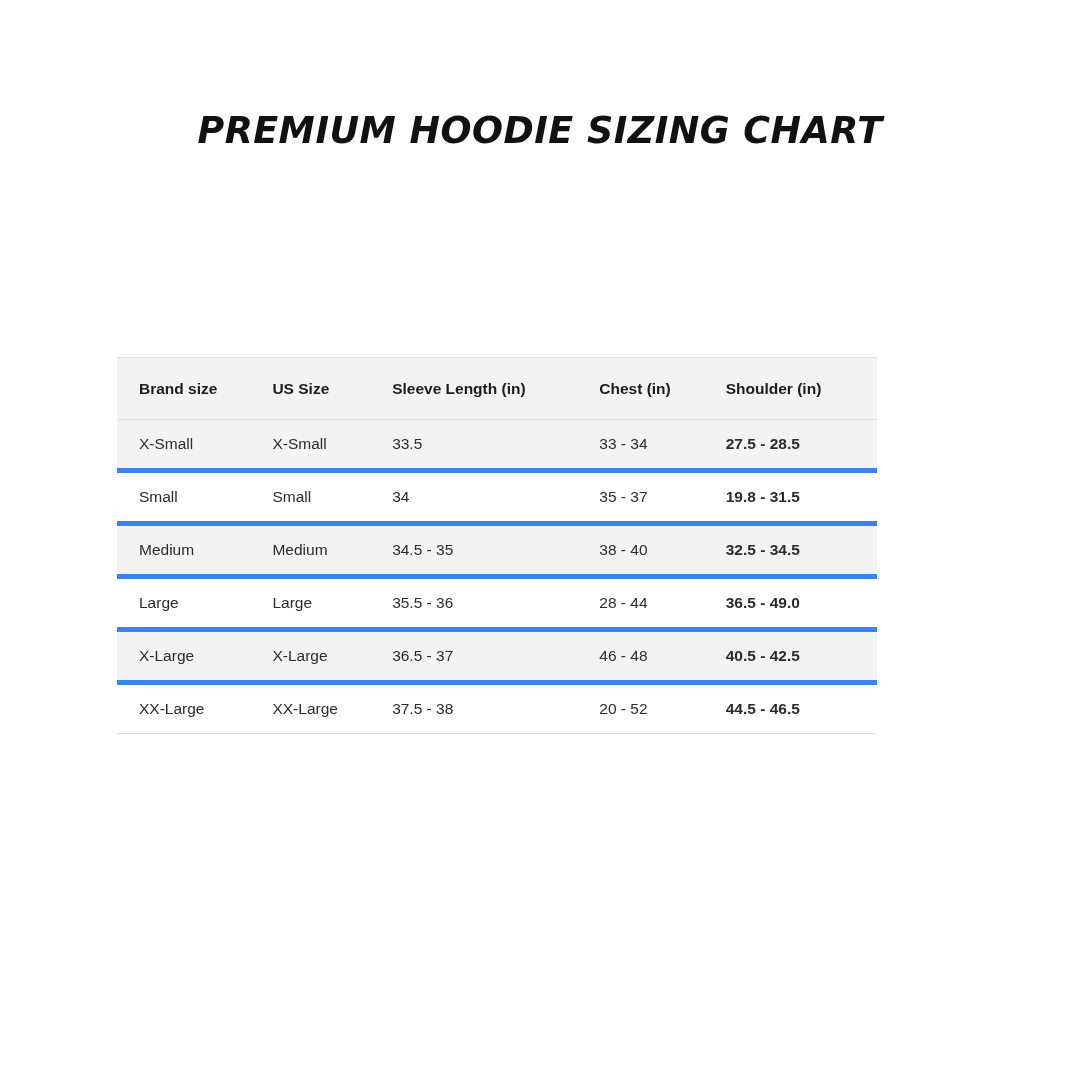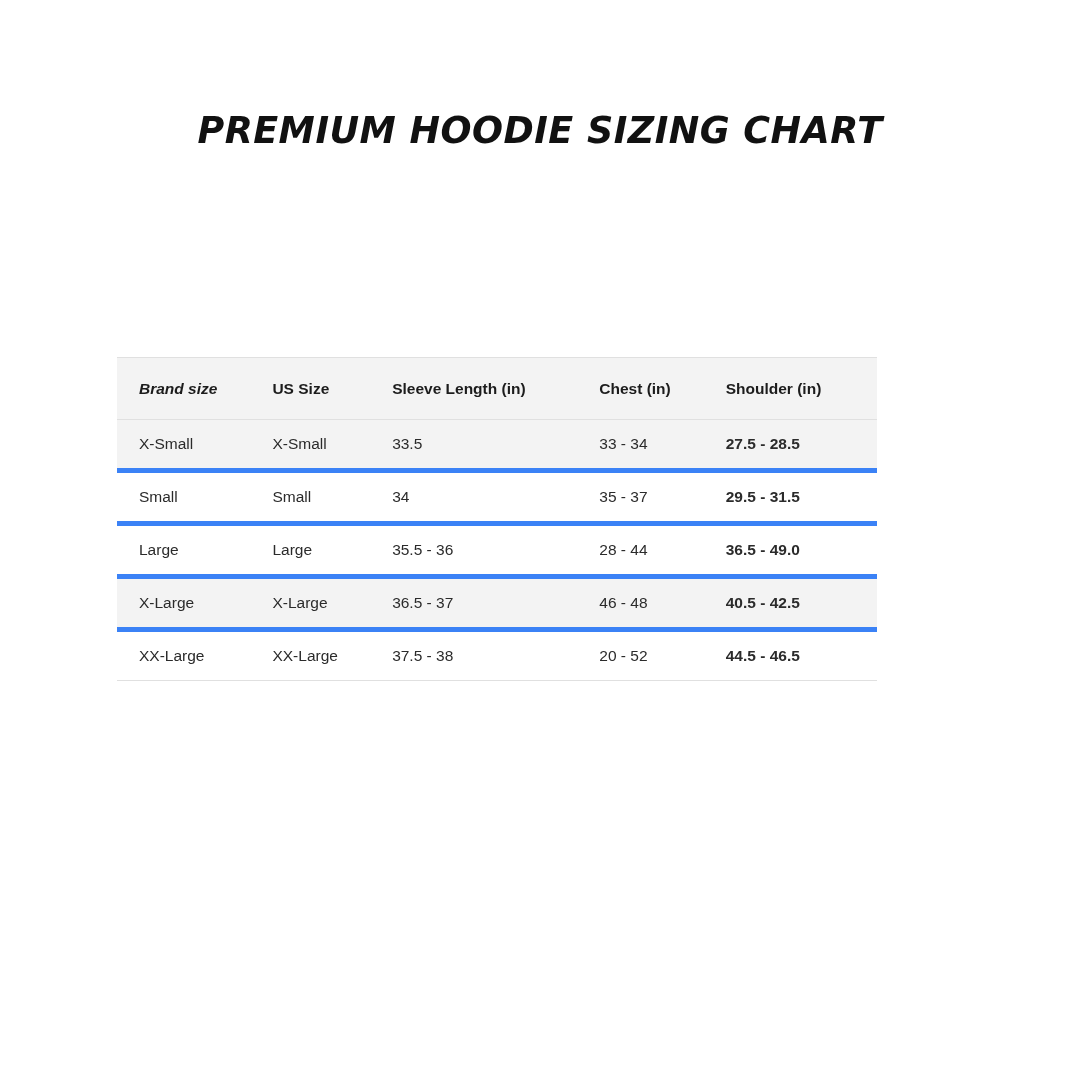--- a/index.html
+++ b/index.html
@@ -71,21 +71,21 @@
   }
   table.size-table tbody tr:last-child td {
     border-bottom: 1px solid #e0e0e0;
   }
   
   .col-0 { width: 152px; padding-left: 22px !important; }
   .col-1 { width: 138px; padding-left: 0 !important; margin-left: 7px; }
   .col-2 { width: 232px; }
   .col-3 { width: 145px; }
   .col-4 { width: 170px; font-weight: bold; }
-  thead th.col-0 { padding-left: 22px !important; font-style: italic; }
+  thead th.col-0 { padding-left: 22px !important; }
 </style>
 </head>
 <body>
 
 <div class="page">
 
   <div class="title">PREMIUM HOODIE SIZING CHART</div>
 
   <div class="table-wrap">
     <table class="size-table">
@@ -104,21 +104,28 @@
           <td class="col-1">X-Small</td>
           <td class="col-2">33.5</td>
           <td class="col-3">33 - 34</td>
           <td class="col-4">27.5 - 28.5</td>
         </tr>
         <tr class="even">
           <td class="col-0">Small</td>
           <td class="col-1">Small</td>
           <td class="col-2">34</td>
           <td class="col-3">35 - 37</td>
-          <td class="col-4">29.5 - 31.5</td>
+          <td class="col-4">19.8 - 31.5</td>
+        </tr>
+        <tr class="odd">
+          <td class="col-0">Medium</td>
+          <td class="col-1">Medium</td>
+          <td class="col-2">34.5 - 35</td>
+          <td class="col-3">38 - 40</td>
+          <td class="col-4">32.5 - 34.5</td>
         </tr>
         <tr class="even">
           <td class="col-0">Large</td>
           <td class="col-1">Large</td>
           <td class="col-2">35.5 - 36</td>
           <td class="col-3">28 - 44</td>
           <td class="col-4">36.5 - 49.0</td>
         </tr>
         <tr class="odd">
           <td class="col-0">X-Large</td>

